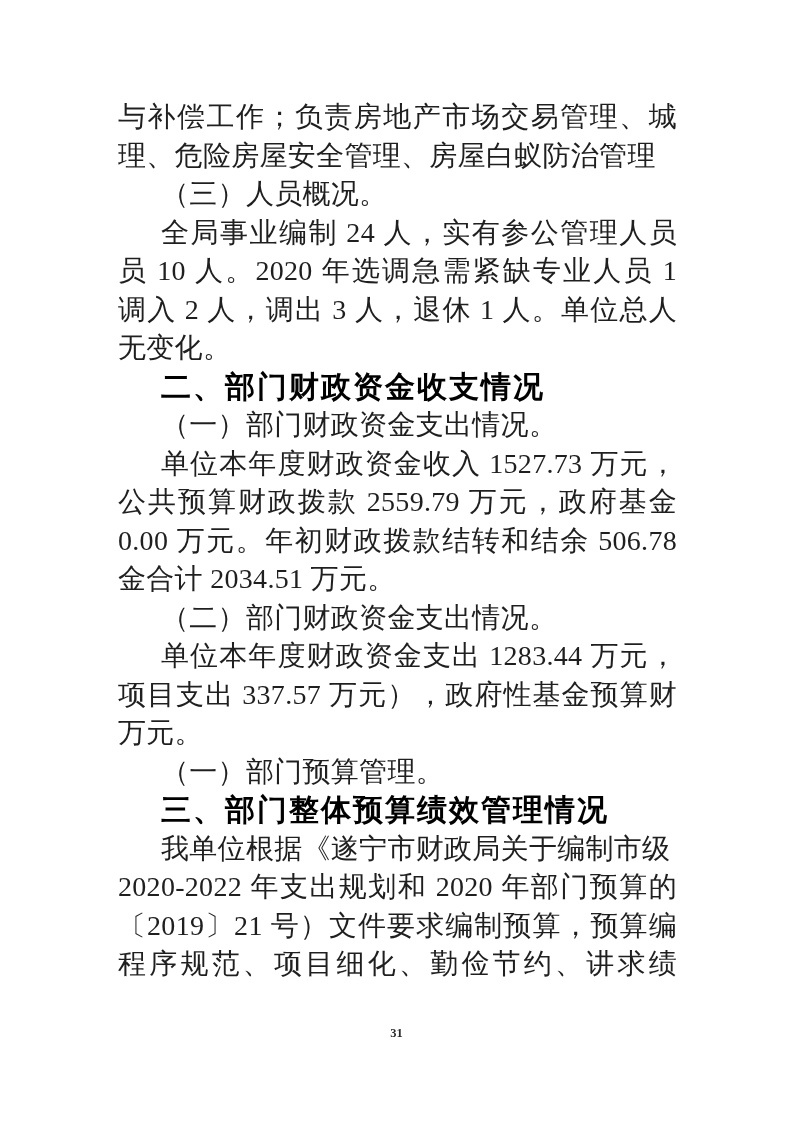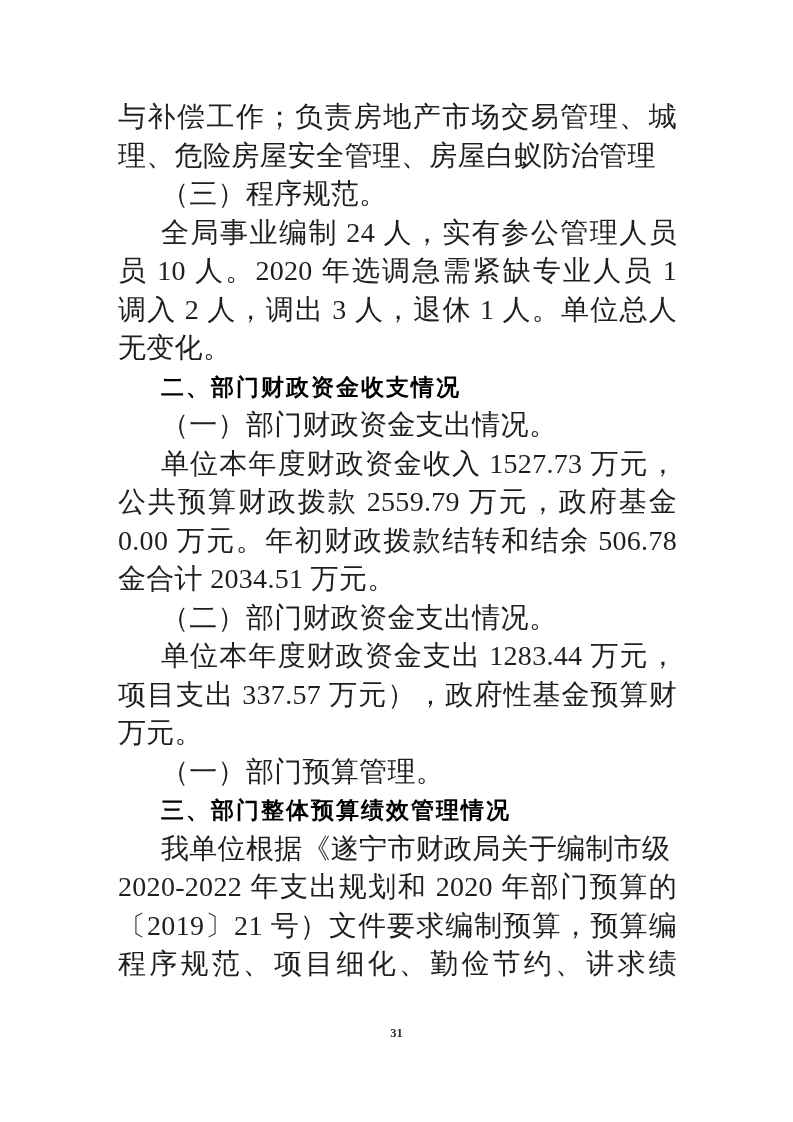--- a/index.html
+++ b/index.html
@@ -32,21 +32,21 @@
   .indent {
     text-indent: 43px;
   }
   .justify {
     text-align: justify;
     text-align-last: justify;
   }
   .heading {
     font-family: "Liberation Sans", "DejaVu Sans", sans-serif;
     font-weight: 700;
-    font-size: 23px;
+    font-size: 30px;
     letter-spacing: 2px;
     color: #000000;
   }
   .page-number {
     position: absolute;
     top: 1026px;
     left: 0;
     width: 793px;
     text-align: center;
     font-size: 12.5px;
@@ -55,21 +55,21 @@
     font-family: "Liberation Serif", "DejaVu Serif", serif;
   }
 </style>
 </head>
 <body>
 
 <div class="page">
   <div class="text-block">
     <div class="line justify">与补偿工作；负责房地产市场交易管理、城镇直管公房的管</div>
     <div class="line">理、危险房屋安全管理、房屋白蚁防治管理等。</div>
-    <div class="line indent">（三）程序规范。</div>
+    <div class="line indent">（三）人员概况。</div>
     <div class="line indent justify">全局事业编制 24 人，实有参公管理人员 28 人，事业人</div>
     <div class="line justify">员 10 人。2020 年选调急需紧缺专业人员 1 人，考录 1 人，</div>
     <div class="line justify">调入 2 人，调出 3 人，退休 1 人。单位总人数较 2019 年末</div>
     <div class="line">无变化。</div>
     <div class="line indent heading">二、部门财政资金收支情况</div>
     <div class="line indent">（一）部门财政资金支出情况。</div>
     <div class="line indent justify">单位本年度财政资金收入 1527.73 万元，其中：一般</div>
     <div class="line justify">公共预算财政拨款 2559.79 万元，政府基金预算财政拨款</div>
     <div class="line justify">0.00 万元。年初财政拨款结转和结余 506.78 万元。以上资</div>
     <div class="line">金合计 2034.51 万元。</div>

